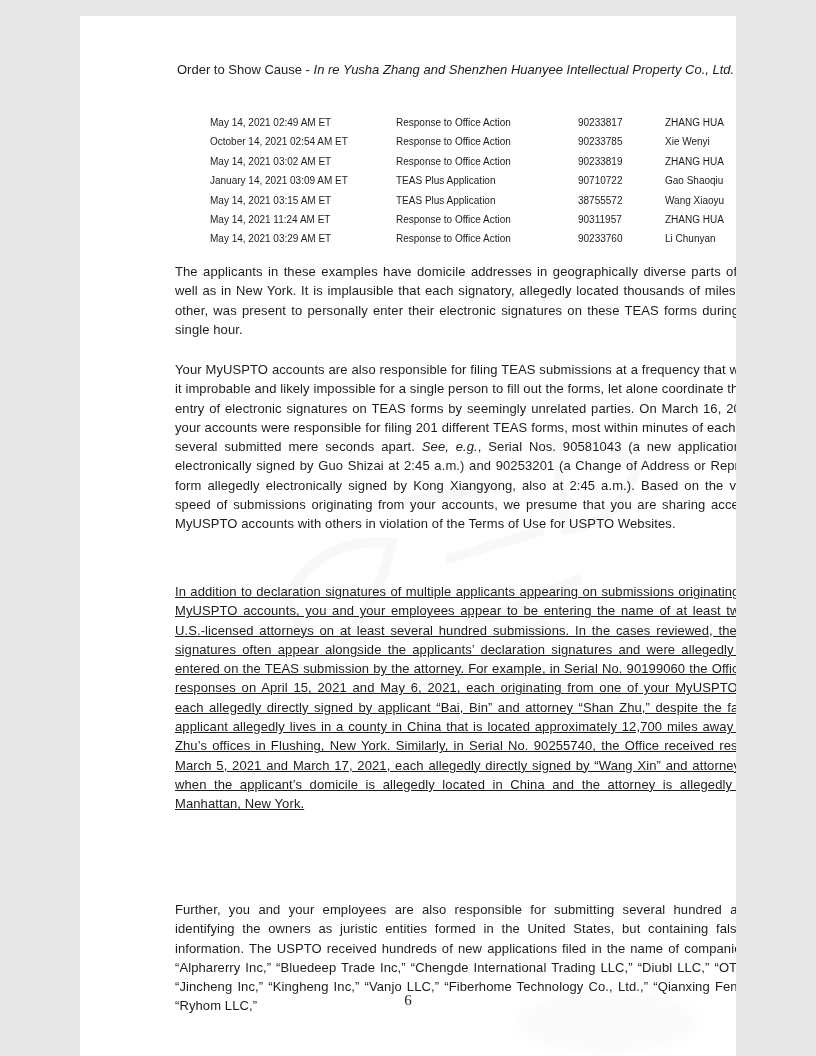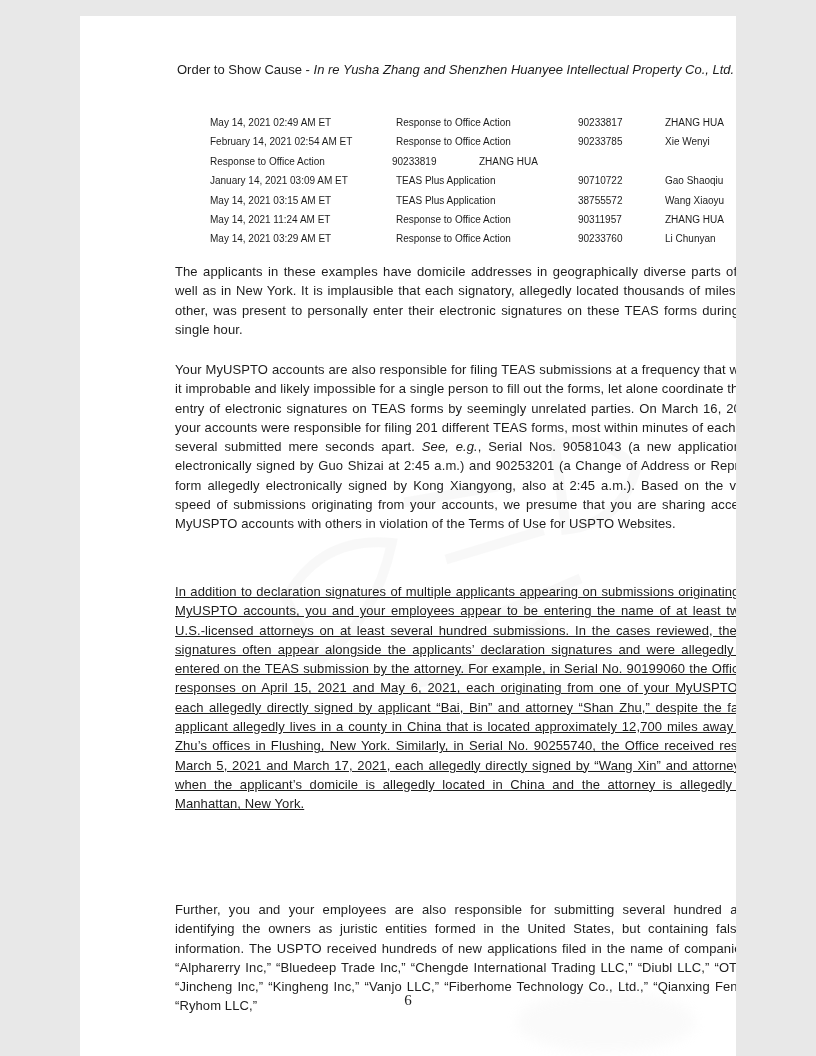--- a/index.html
+++ b/index.html
@@ -110,26 +110,27 @@
   </div>
 
   <div class="filing-table">
     <div class="trow">
       <span class="c1">May 14, 2021 02:49 AM ET</span>
       <span class="c2">Response to Office Action</span>
       <span class="c3">90233817</span>
       <span class="c4">ZHANG HUA</span>
     </div>
     <div class="trow">
-      <span class="c1">February 14, 2021 02:54 AM ET</span>
+      <span class="c1">October 14, 2021 02:54 AM ET</span>
       <span class="c2">Response to Office Action</span>
       <span class="c3">90233785</span>
       <span class="c4">Xie Wenyi</span>
     </div>
     <div class="trow">
+      <span class="c1">May 14, 2021 03:02 AM ET</span>
       <span class="c2">Response to Office Action</span>
       <span class="c3">90233819</span>
       <span class="c4">ZHANG HUA</span>
     </div>
     <div class="trow">
       <span class="c1">January 14, 2021 03:09 AM ET</span>
       <span class="c2">TEAS Plus Application</span>
       <span class="c3">90710722</span>
       <span class="c4">Gao Shaoqiu</span>
     </div>

